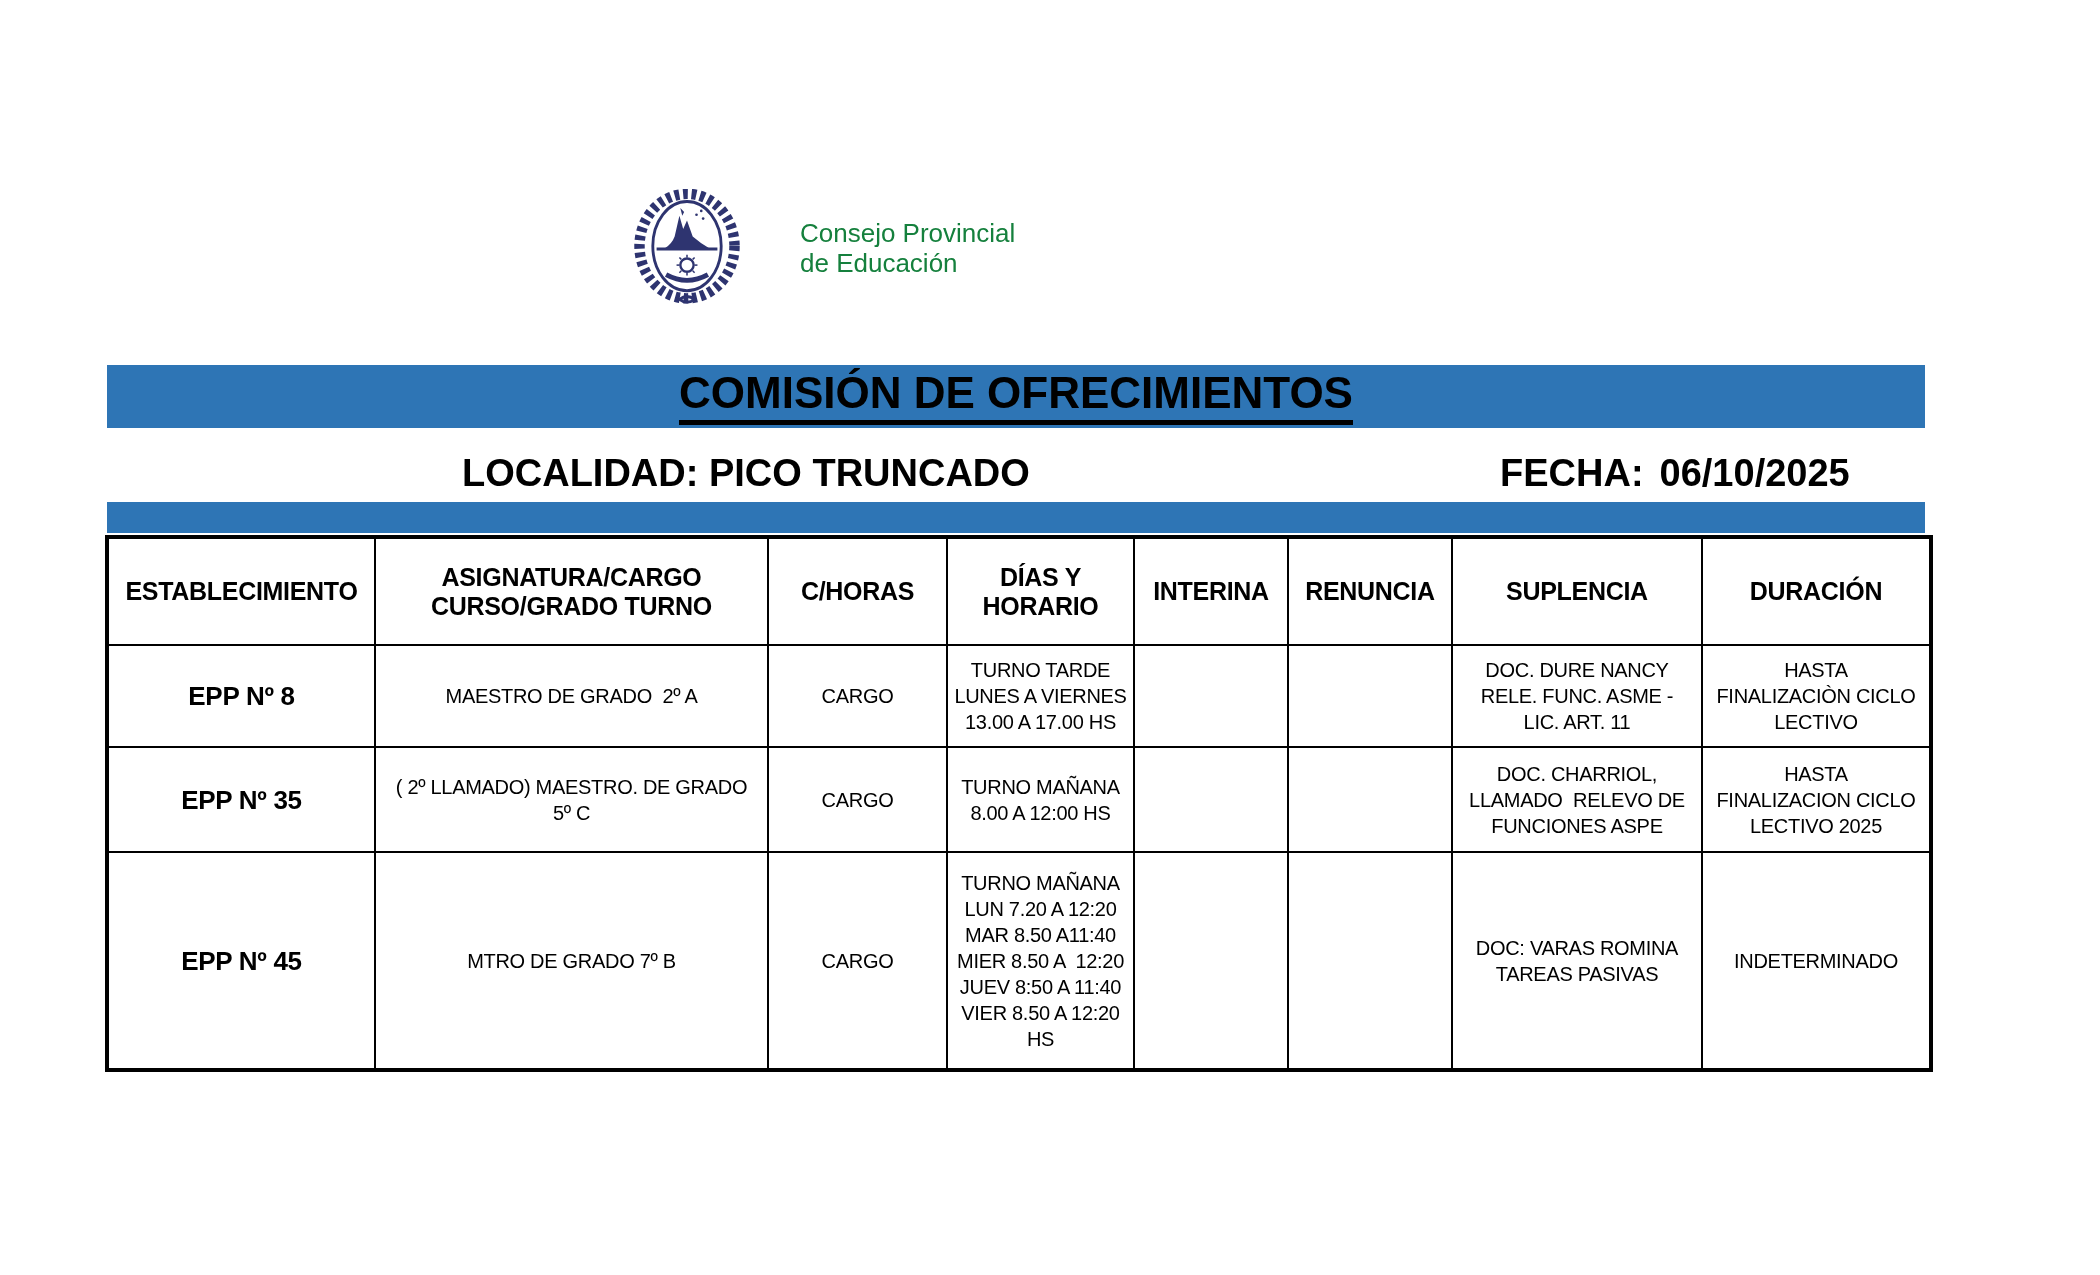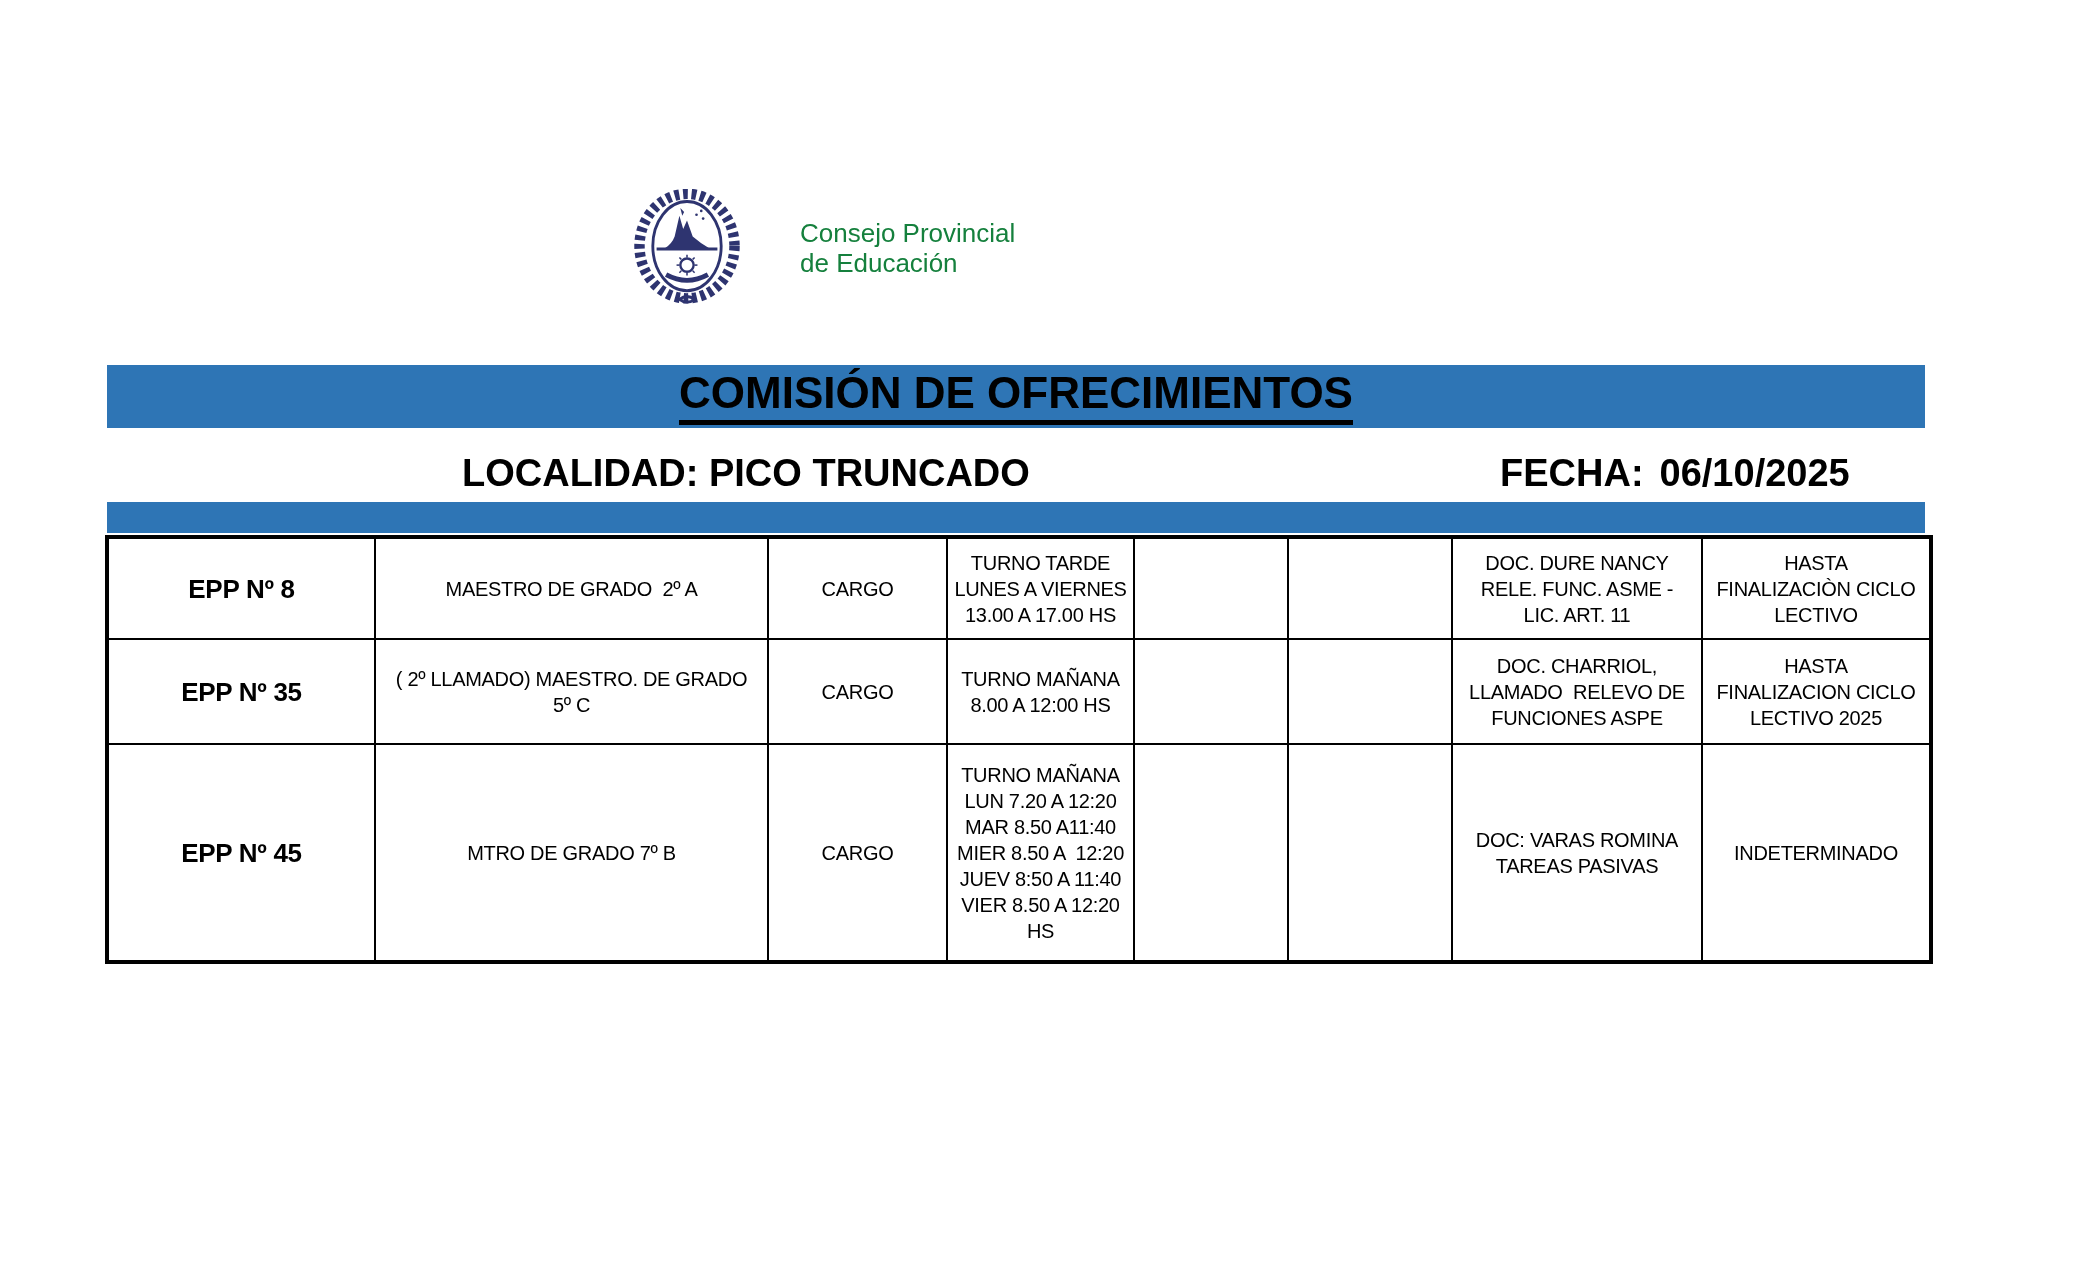--- a/index.html
+++ b/index.html
@@ -95,20 +95,32 @@
     <col style="width:268px">
       <col style="width:393px">
       <col style="width:179px">
       <col style="width:187px">
     <col style="width:154px">
       <col style="width:164px">
       <col style="width:250px">
       <col style="width:229px">
   </colgroup>
   <tbody>
+      <tr class="hdr">
+    <th>ESTABLECIMIENTO</th>
+    <th>ASIGNATURA/CARGO
+CURSO/GRADO TURNO</th>
+    <th>C/HORAS</th>
+    <th>DÍAS Y
+HORARIO</th>
+    <th>INTERINA</th>
+    <th>RENUNCIA</th>
+    <th>SUPLENCIA</th>
+    <th>DURACIÓN</th>
+  </tr>
   <tr class="r0">
     <td class="estab">EPP Nº 8</td>
     <td>MAESTRO DE GRADO  2º A</td>
     <td>CARGO</td>
     <td>TURNO TARDE
 LUNES A VIERNES
 13.00 A 17.00 HS</td>
     <td></td>
     <td></td>
     <td>DOC. DURE NANCY

